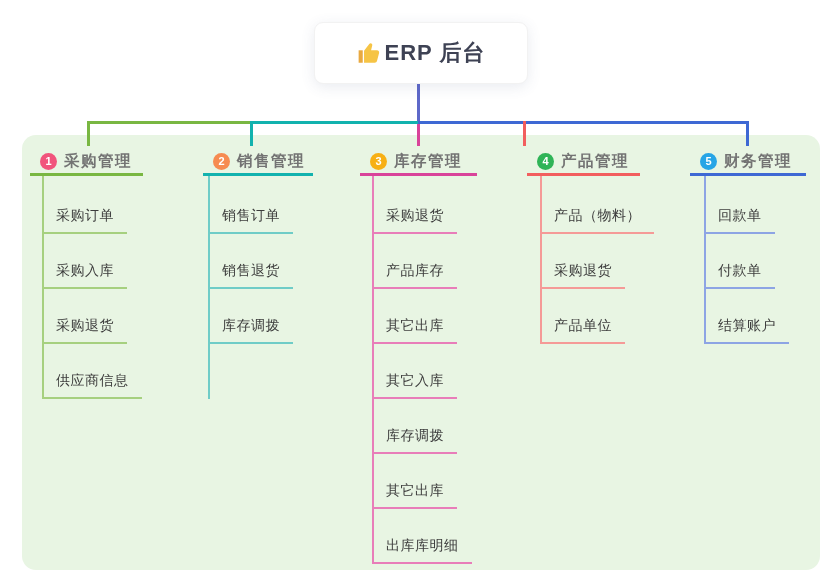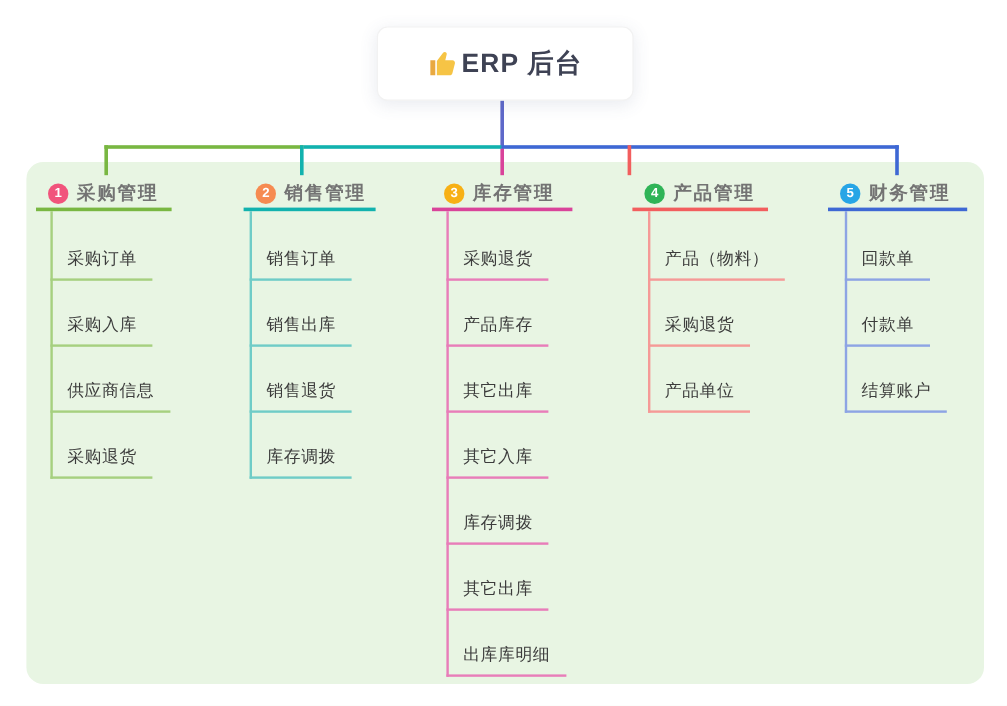--- a/index.html
+++ b/index.html
@@ -77,40 +77,37 @@
     </div>
     <div class="trunk"></div>
     <div class="kids">
       <div class="kid">
           <span class="klabel">采购订单</span>
         </div>
       <div class="kid">
           <span class="klabel">采购入库</span>
         </div>
       <div class="kid">
-          <span class="klabel">供应商信息</span>
+          <span class="klabel">采购退货</span>
         </div>
       <div class="kid">
-          <span class="klabel">采购退货</span>
+          <span class="klabel">供应商信息</span>
         </div>
     </div>
   </div>
 
   <div class="branch b1">
     <div class="hdr">
       <span class="badge">2</span>
       <span class="hlabel">销售管理</span>
     </div>
     <div class="trunk"></div>
     <div class="kids">
       <div class="kid">
           <span class="klabel">销售订单</span>
-        </div>
-      <div class="kid">
-          <span class="klabel">销售出库</span>
         </div>
       <div class="kid">
           <span class="klabel">销售退货</span>
         </div>
       <div class="kid">
           <span class="klabel">库存调拨</span>
         </div>
     </div>
   </div>
 

